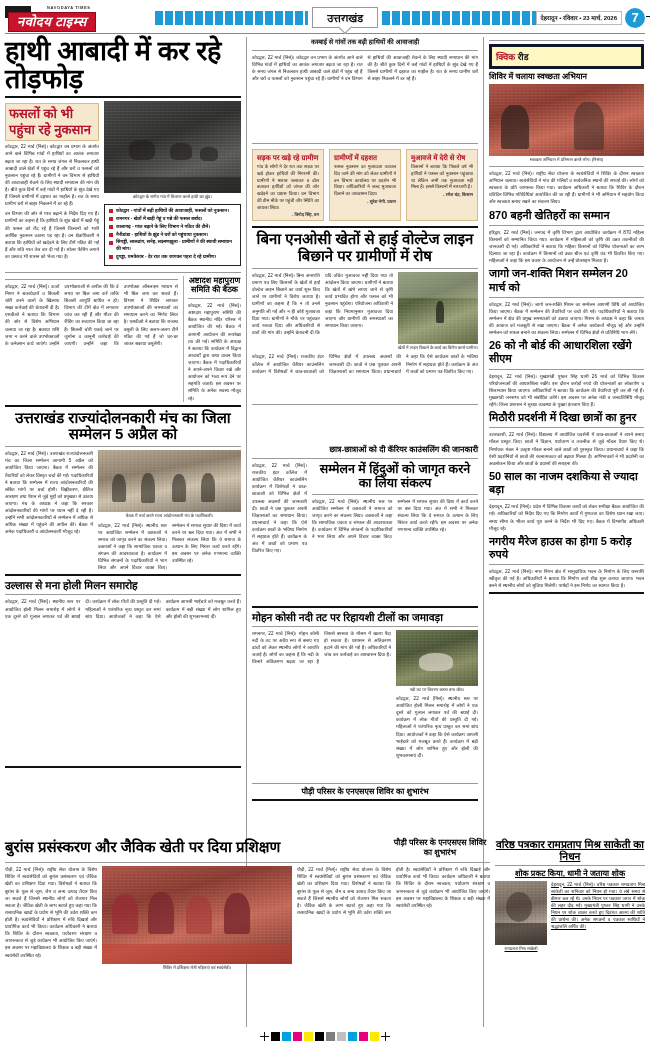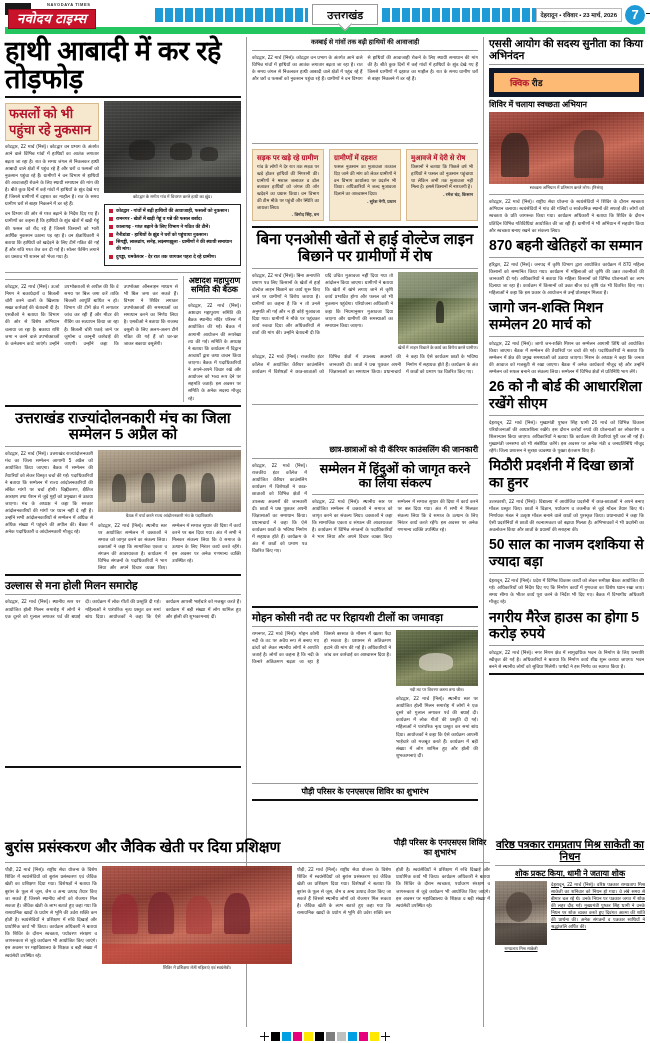--- a/index.html
+++ b/index.html
@@ -21,21 +21,21 @@
     background: #fff;
     padding: 4px 5px 0 5px;
   }
 
   
   .masthead {
     height: 30px;
     position: relative;
     display: flex;
     align-items: center;
-    border-bottom: 7px solid #22c55e;
+    border-bottom: 1px solid #22c55e;
     padding-bottom: 2px;
   }
   .logo-wrap { position: relative; width: 150px; height: 26px; flex: 0 0 150px; }
   .logo-corner {
     position: absolute; left: 0; top: 1px; width: 26px; height: 12px;
     background: #1a1a1a;
   }
   .logo-box {
     position: absolute; left: 3px; top: 7px;
     background: #c9132b; color: #fff;
@@ -185,29 +185,29 @@
 
   .tint-box {
     background: #f6e7cf; border: 1px solid #d8b98c; padding: 3px 4px; margin: 2px 0;
   }
   .tint-box .tb-head {
     font-size: 7px; font-weight: bold; color: #b3122a; margin-bottom: 2px;
   }
   .tint-box .tb-body { font-size: 4.5px; line-height: 1.5; color: #1c1c1c; text-align: justify; }
 
   .quickread {
-    border: 5px solid #0f172a; background: #fdba74; padding: 3px 16px; margin-bottom: 3px;
+    border: 3px solid #0f172a; background: #fef9c3; padding: 3px 4px; margin-bottom: 3px;
   }
   .quickread .qr-title {
     font-size: 9px; font-weight: bold; color: #111;
   }
   .quickread .qr-title .hi { color: #b3122a; }
 
   .sidebar-sub {
-    font-size: 14px; font-weight: bold; color: #000;
+    font-size: 11px; font-weight: bold; color: #000;
     line-height: 1.2; margin: 3px 0 2px 0;
   }
 
   .sign-off { font-size: 4.4px; font-weight: bold; text-align: right; color: #333; }
 
   
   .cmyk-bar {
     position: absolute; left: 0; bottom: 0; width: 650px; height: 14px;
     display: flex; align-items: center; justify-content: center; gap: 2px;
     background: #fff;
@@ -435,21 +435,20 @@
         </div>
       </div>
 
       <div class="rule-thin"></div>
       <div class="hl-xs">पौड़ी परिसर के एनएसएस शिविर का शुभारंभ</div>
       <div class="rule-thick"></div>
     </div>
 
     <div class="col-right">
 
-      <div class="hl-sm" style="margin-bottom:2px;">एससी आयोग की सदस्य सुनीता का किया अभिनंदन</div>
       <div class="rule-thin"></div>
 
       <div class="quickread">
         <div class="qr-title">
           <span class="hi">क्विक</span>
           <span>रीड</span>
         </div>
       </div>
 
       <div class="hl-xs" style="text-align:left;">शिविर में चलाया स्वच्छता अभियान</div>

